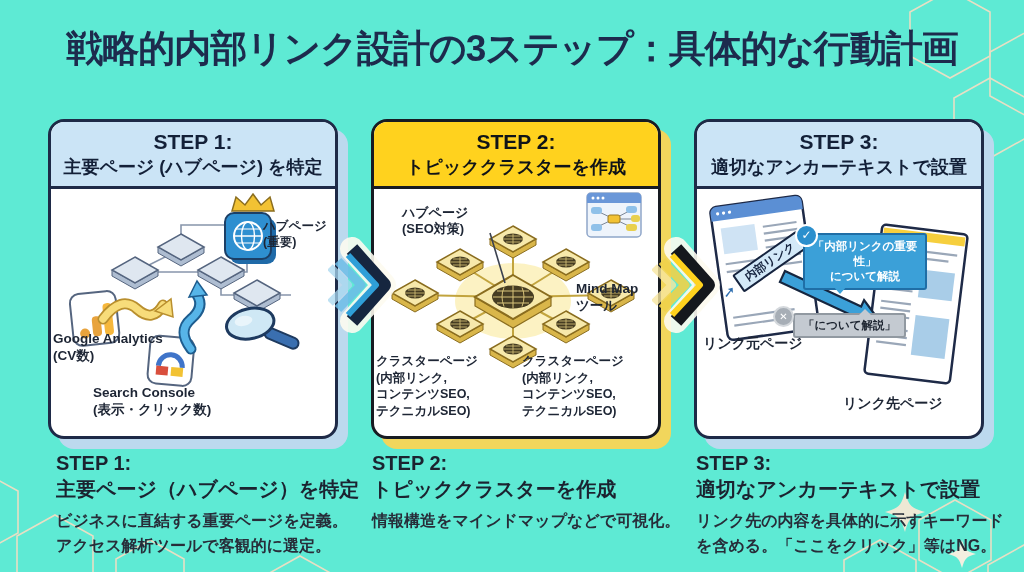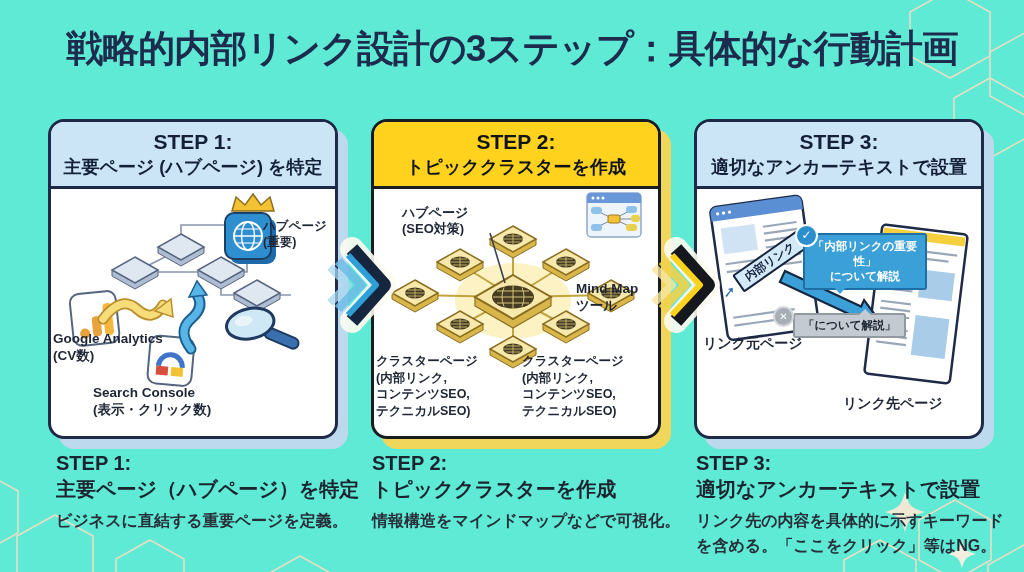--- a/index.html
+++ b/index.html
@@ -335,20 +335,21 @@
     <polyline points="20,18 48,48 20,78" fill="none" stroke="#ffd21e" stroke-width="6" stroke-linejoin="round"></polyline>
   </svg>
 
   <div class="summary" style="left:56px;width:312px;">
     <div class="sum-t">
       <div>STEP 1:</div>
       <div>主要ページ（ハブページ）を特定</div>
     </div>
     <div class="sum-b">
       <div>ビジネスに直結する重要ページを定義。</div>
+      <div>アクセス解析ツールで客観的に選定。</div>
     </div>
   </div>
   <div class="summary" style="left:372px;width:316px;">
     <div class="sum-t">
       <div>STEP 2:</div>
       <div>トピッククラスターを作成</div>
     </div>
     <div class="sum-b">
       <div>情報構造をマインドマップなどで可視化。</div>
     </div>

